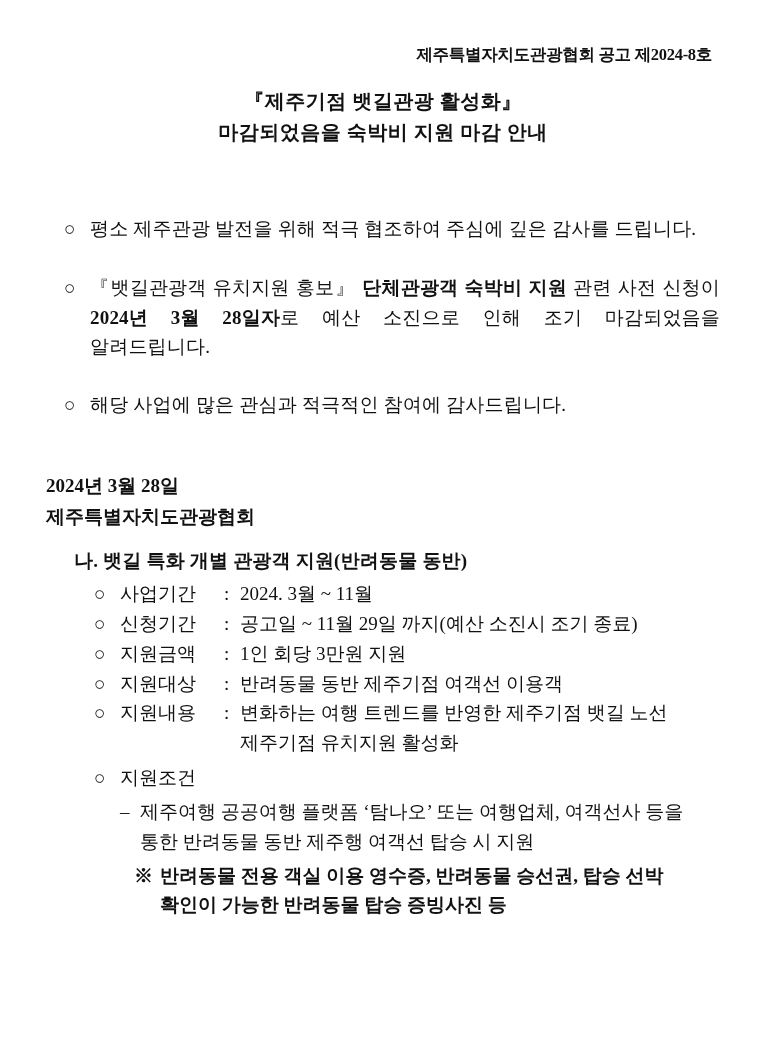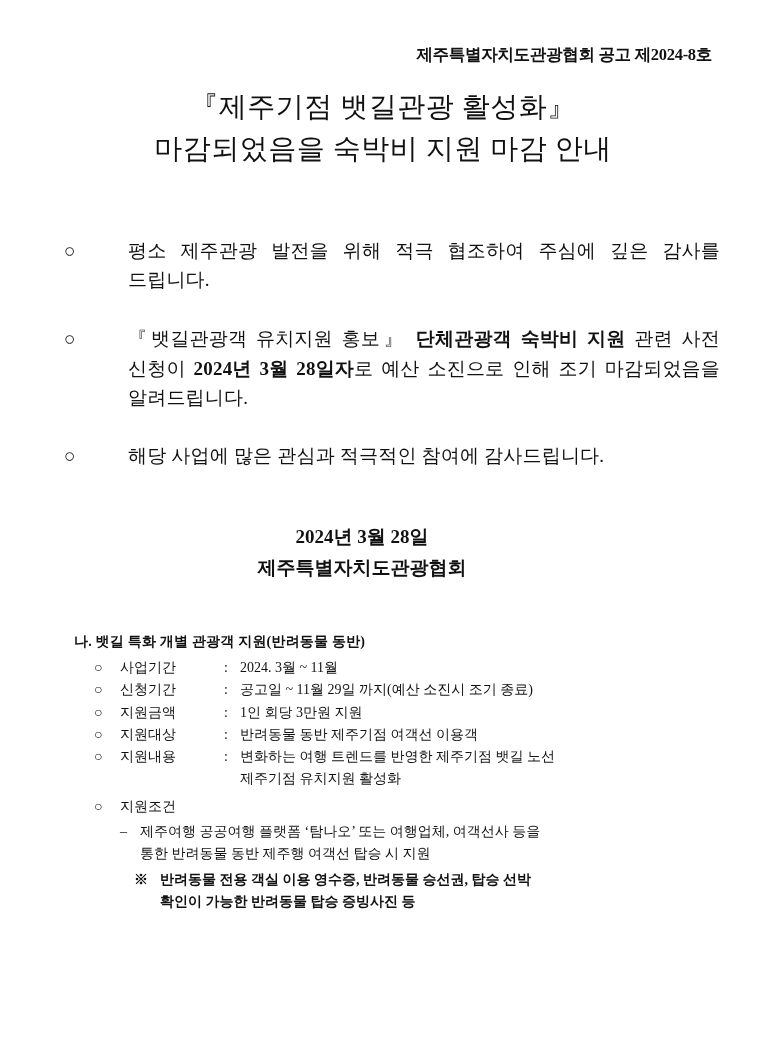--- a/index.html
+++ b/index.html
@@ -29,22 +29,22 @@
     letter-spacing: -0.3px;
     margin-right: 8px;
     margin-top: 6px;
   }
   .title-block {
     text-align: center;
     margin-top: 22px;
     line-height: 1.35;
   }
   .title-line {
-    font-size: 28px;
-    font-weight: normal;
+    font-size: 20px;
+    font-weight: bold;
     letter-spacing: 0.5px;
   }
   .title-line.second {
     margin-top: 4px;
   }
   .body-block {
     margin-top: 68px;
     font-size: 19px;
     line-height: 1.55;
   }
@@ -59,39 +59,38 @@
     width: 26px;
     font-size: 19px;
     line-height: 1.55;
   }
   .para .ptext {
     flex: 1 1 auto;
     text-align: justify;
     text-justify: inter-character;
     letter-spacing: 0.2px;
     word-break: keep-all;
-    margin-left: 38px;
   }
   .para.tight {
     margin-bottom: 28px;
   }
   .bold {
     font-weight: bold;
   }
   .signature {
     margin-top: 52px;
-    text-align: center;
+    text-align: left;
     font-size: 19px;
     font-weight: bold;
     line-height: 1.6;
     padding-right: 42px;
   }
   .section {
-    margin-top: 50px;
-    font-size: 14px;
+    margin-top: 16px;
+    font-size: 19px;
   }
   .section-head {
     font-weight: bold;
     padding-left: 28px;
     letter-spacing: 0.2px;
     margin-bottom: 6px;
   }
   .item {
     display: flex;
     align-items: flex-start;

